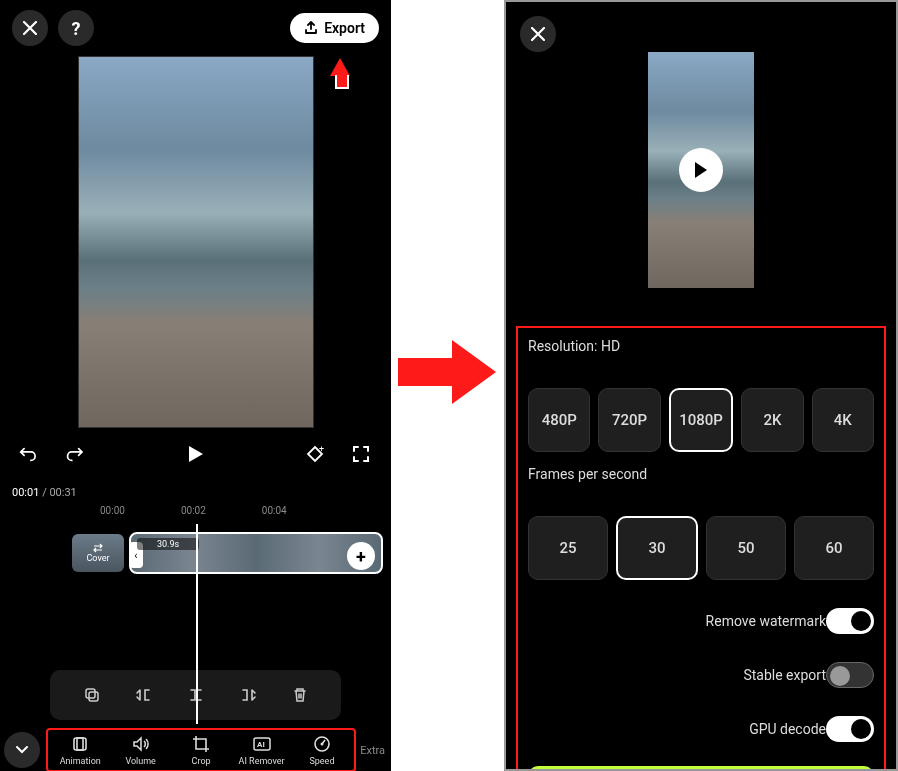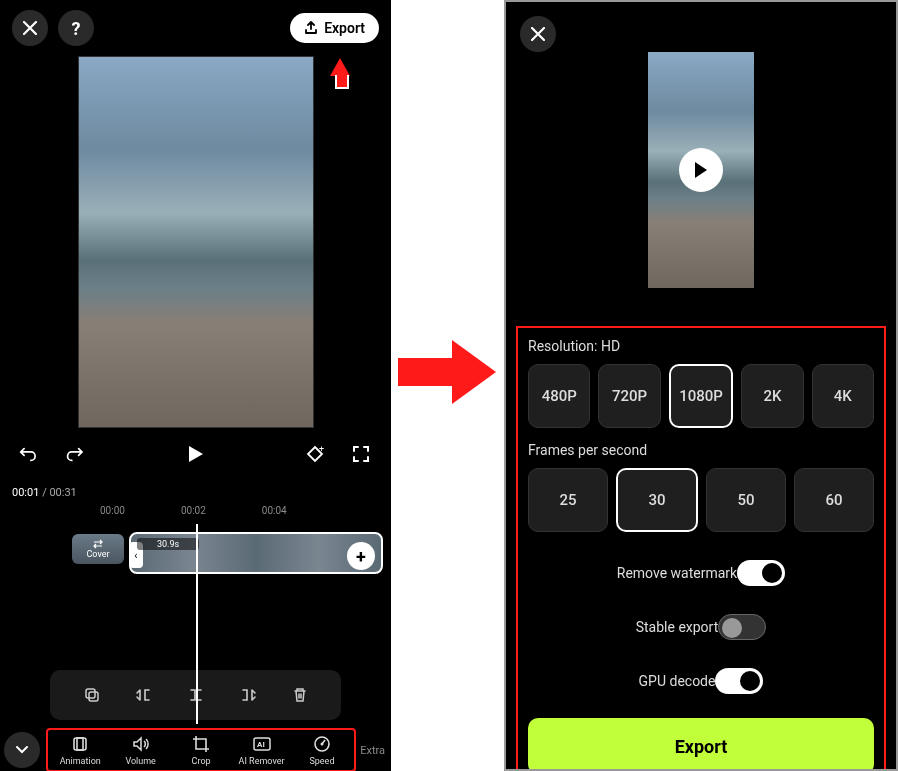--- a/index.html
+++ b/index.html
@@ -20,21 +20,21 @@
 
 .controls { display: flex; align-items: center; padding: 12px 16px; gap: 18px; color: #fff; }
 .controls .spacer2 { flex: 1; }
 .ctrl-icon { width: 28px; height: 28px; display: flex; align-items: center; justify-content: center; cursor: pointer; }
 
 .timecode { padding: 6px 12px; font-size: 11px; color: #aaa; }
 .timecode span.cur { color: #fff; }
 .ticks { display: flex; gap: 56px; padding: 0 12px 6px 100px; font-size: 10px; color: #888; }
 
 .timeline { position: relative; height: 50px; margin: 6px 4px; }
-.cover-clip { position: absolute; left: 68px; top: 6px; width: 52px; height: 30px; background: linear-gradient(to bottom, #6b7b88, #4a5560); border-radius: 6px; display: flex; flex-direction: column; align-items: center; justify-content: center; color: #fff; font-size: 9px; }
+.cover-clip { position: absolute; left: 68px; top: 6px; width: 52px; height: 38px; background: linear-gradient(to bottom, #6b7b88, #4a5560); border-radius: 6px; display: flex; flex-direction: column; align-items: center; justify-content: center; color: #fff; font-size: 9px; }
 .main-clip { position: absolute; left: 125px; top: 4px; right: 4px; height: 42px; border: 2px solid #fff; border-radius: 8px; background: linear-gradient(to right, #5a6a75, #7a8590, #5a6a75, #7a8590, #5a6a75); display: flex; align-items: center; }
 .clip-dur { position: absolute; left: 6px; top: 4px; font-size: 9px; color: #fff; background: rgba(0,0,0,0.5); padding: 1px 20px; border-radius: 3px; }
 .clip-handle { position: absolute; left: -2px; top: 8px; width: 14px; height: 26px; background: #fff; border-radius: 4px; color: #000; display: flex; align-items: center; justify-content: center; font-size: 11px; }
 .add-btn { position: absolute; right: 6px; top: 8px; width: 28px; height: 28px; background: #fff; border-radius: 50%; color: #000; display: flex; align-items: center; justify-content: center; font-size: 18px; font-weight: bold; cursor: pointer; }
 .playhead { position: absolute; left: 192px; top: -4px; width: 2px; height: 200px; background: #fff; }
 
 .timeline-tools { display: flex; justify-content: center; gap: 26px; padding: 12px 0; margin: 0 50px; background: #1a1a1a; border-radius: 10px; margin-top: 92px; }
 .tool-icon { width: 26px; height: 26px; display: flex; align-items: center; justify-content: center; color: #ccc; cursor: pointer; }
 
 .bottom-bar { display: flex; align-items: center; padding: 8px 4px; gap: 2px; background: #000; }
@@ -46,24 +46,24 @@
 .extra { color: #888; font-size: 11px; padding: 0 2px; align-self: flex-end; margin-bottom: 15px; }
 
 .right-top { padding: 14px; }
 .right-preview-wrap { display: flex; justify-content: center; margin-bottom: 20px; }
 .right-preview { width: 106px; height: 236px; background: linear-gradient(to bottom, #8ba8c5 0%, #6d8aa0 25%, #9ab0b8 42%, #5a7079 55%, #6a7f88 62%, #887f76 72%, #6f675f 100%); position: relative; }
 .play-btn { position: absolute; left: 50%; top: 50%; transform: translate(-50%, -50%); width: 44px; height: 44px; background: #fff; border-radius: 50%; display: flex; align-items: center; justify-content: center; cursor: pointer; }
 
 .export-panel { margin: 4px 10px; border: 2px solid #ff1a1a; padding: 10px; }
 .ep-label { color: #ddd; font-size: 14px; margin-bottom: 10px; }
 .option-row { display: flex; gap: 8px; margin-bottom: 14px; }
-.option-btn { flex: 1; height: 64px; background: #1f1f1f; border: 1px solid #333; border-radius: 10px; color: #ddd; display: flex; align-items: center; justify-content: center; font-size: 15px; font-weight: 500; cursor: pointer; }
+.option-btn { flex: 1; height: 64px; background: #1f1f1f; border: 1px solid #333; border-radius: 10px; color: #ddd; display: flex; align-items: center; justify-content: center; font-size: 15px; font-weight: 500; cursor: pointer; margin-top: 24px; }
 .option-btn.selected { border: 2px solid #fff; }
 
-.toggle-row { display: flex; align-items: center; justify-content: center; padding: 14px 0; color: #ddd; font-size: 14px; }
+.toggle-row { display: flex; align-items: center; justify-content: flex-end; padding: 14px 0; color: #ddd; font-size: 14px; }
 .toggle { width: 48px; height: 26px; border-radius: 13px; position: relative; cursor: pointer; }
 .toggle.on { background: #fff; }
 .toggle.off { background: #333; border: 1px solid #666; }
 .toggle .knob { position: absolute; width: 20px; height: 20px; border-radius: 50%; top: 3px; }
 .toggle.on .knob { right: 3px; background: #000; }
 .toggle.off .knob { left: 3px; background: #999; }
 
 .export-final { width: 100%; height: 56px; background: #c1ff3a; color: #000; font-weight: 700; font-size: 18px; border-radius: 10px; display: flex; align-items: center; justify-content: center; cursor: pointer; margin-top: 10px; }
 
 .big-arrow { position: absolute; left: 398px; top: 340px; width: 100px; height: 64px; }

